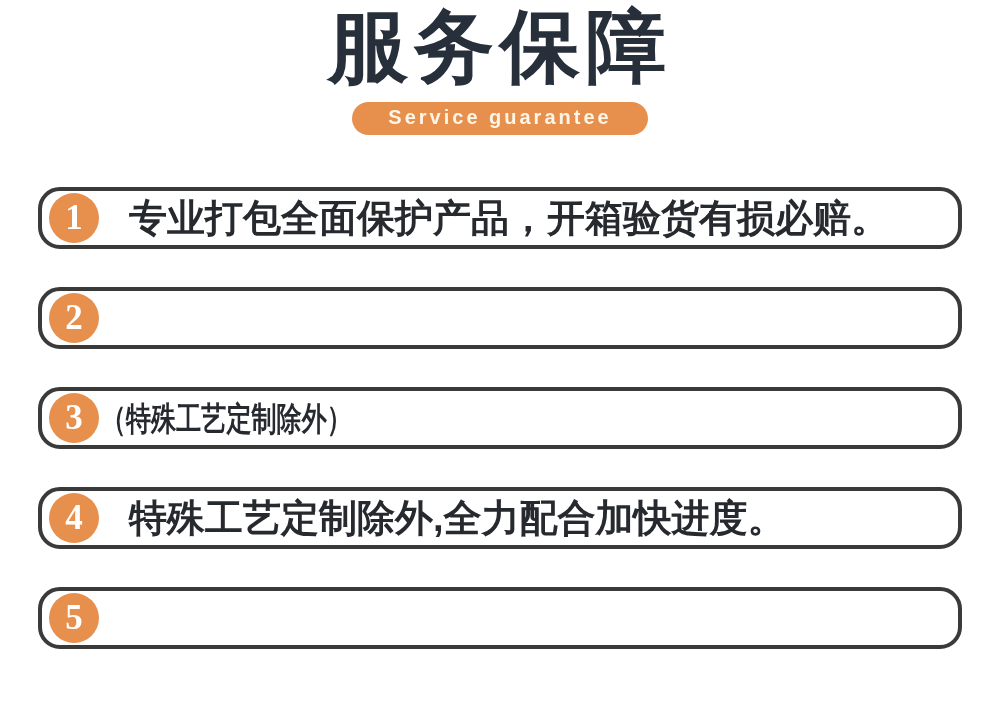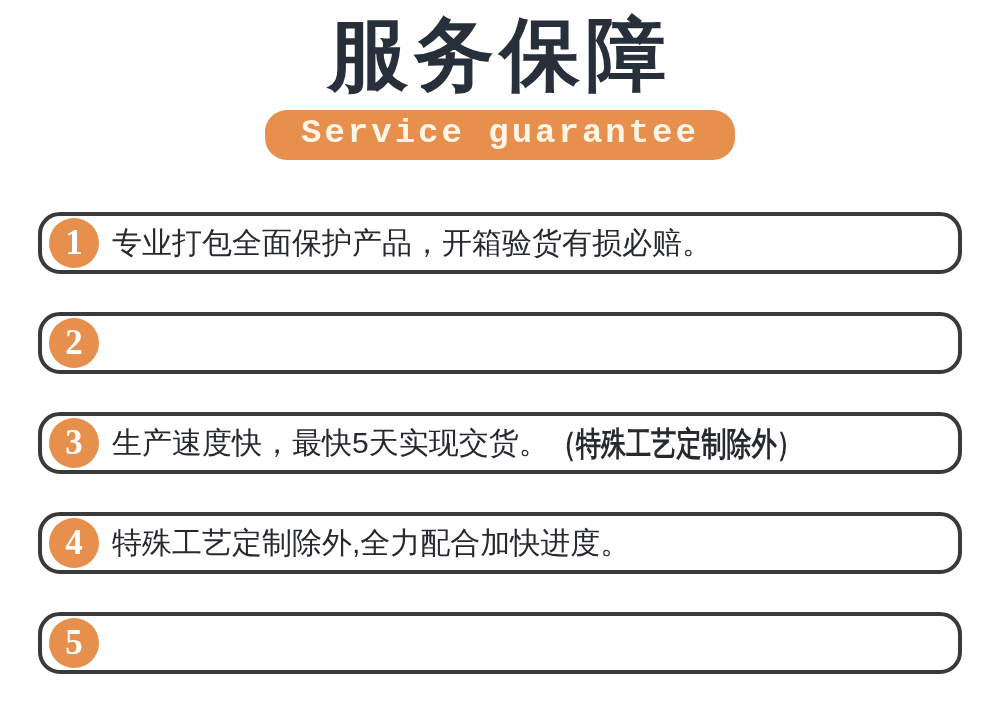--- a/index.html
+++ b/index.html
@@ -20,41 +20,40 @@
     font-family: "Liberation Sans", "DejaVu Sans", sans-serif;
     overflow: hidden;
   }
   .page {
     width: 1000px;
     height: 724px;
     overflow: hidden;
   }
   .header {
     text-align: center;
-    padding-top: 8px;
   }
   .title {
     font-family: "Liberation Serif", "DejaVu Serif", serif;
     font-weight: 700;
     font-size: 80px;
     line-height: 1.18;
     letter-spacing: 6px;
     color: var(--title-text);
     margin: 0;
   }
   .subtitle-pill {
     display: inline-block;
     margin-top: 8px;
     background: var(--accent-orange);
     color: var(--subtitle-text-color);
     border-radius: 22px;
     padding: 3px 36px 6px 36px;
-    font-family: Liberation Mono, monospace;
+    font-family: Liberation Sans, sans-serif;
     font-weight: 700;
-    font-size: 34px;
+    font-size: 20px;
     letter-spacing: 3px;
     line-height: 1.2;
   }
   .list {
     margin-top: 52px;
     padding: 0 38px;
   }
   .item {
     width: 924px;
     height: 62px;
@@ -78,23 +77,23 @@
     font-weight: 700;
     font-size: 35px;
     line-height: 1;
     display: flex;
     align-items: center;
     justify-content: center;
     flex-shrink: 0;
     padding-bottom: 2px;
   }
   .item-text {
-    margin-left: 13px;
-    font-size: 30px;
-    font-weight: 400;
+    margin-left: 30px;
+    font-size: 38px;
+    font-weight: 700;
     color: var(--item-text);
     white-space: nowrap;
     line-height: 1;
   }
   .item-note {
     display: inline-block;
     font-size: 33px;
     font-weight: 700;
     color: var(--item-text);
     white-space: nowrap;
@@ -127,21 +126,20 @@
       <span class="item-note"></span>
     </div>
 
     <div class="item">
       <span class="badge">2</span>
       <span class="item-note"></span>
     </div>
 
     <div class="item">
       <span class="badge">3</span>
-      <span class="item-text">生产速度快，最快5天实现交货。</span>
       <span class="item-note">（特殊工艺定制除外）</span>
     </div>
 
     <div class="item">
       <span class="badge">4</span>
       <span class="item-text">特殊工艺定制除外,全力配合加快进度。</span>
       <span class="item-note"></span>
     </div>
 
     <div class="item">

